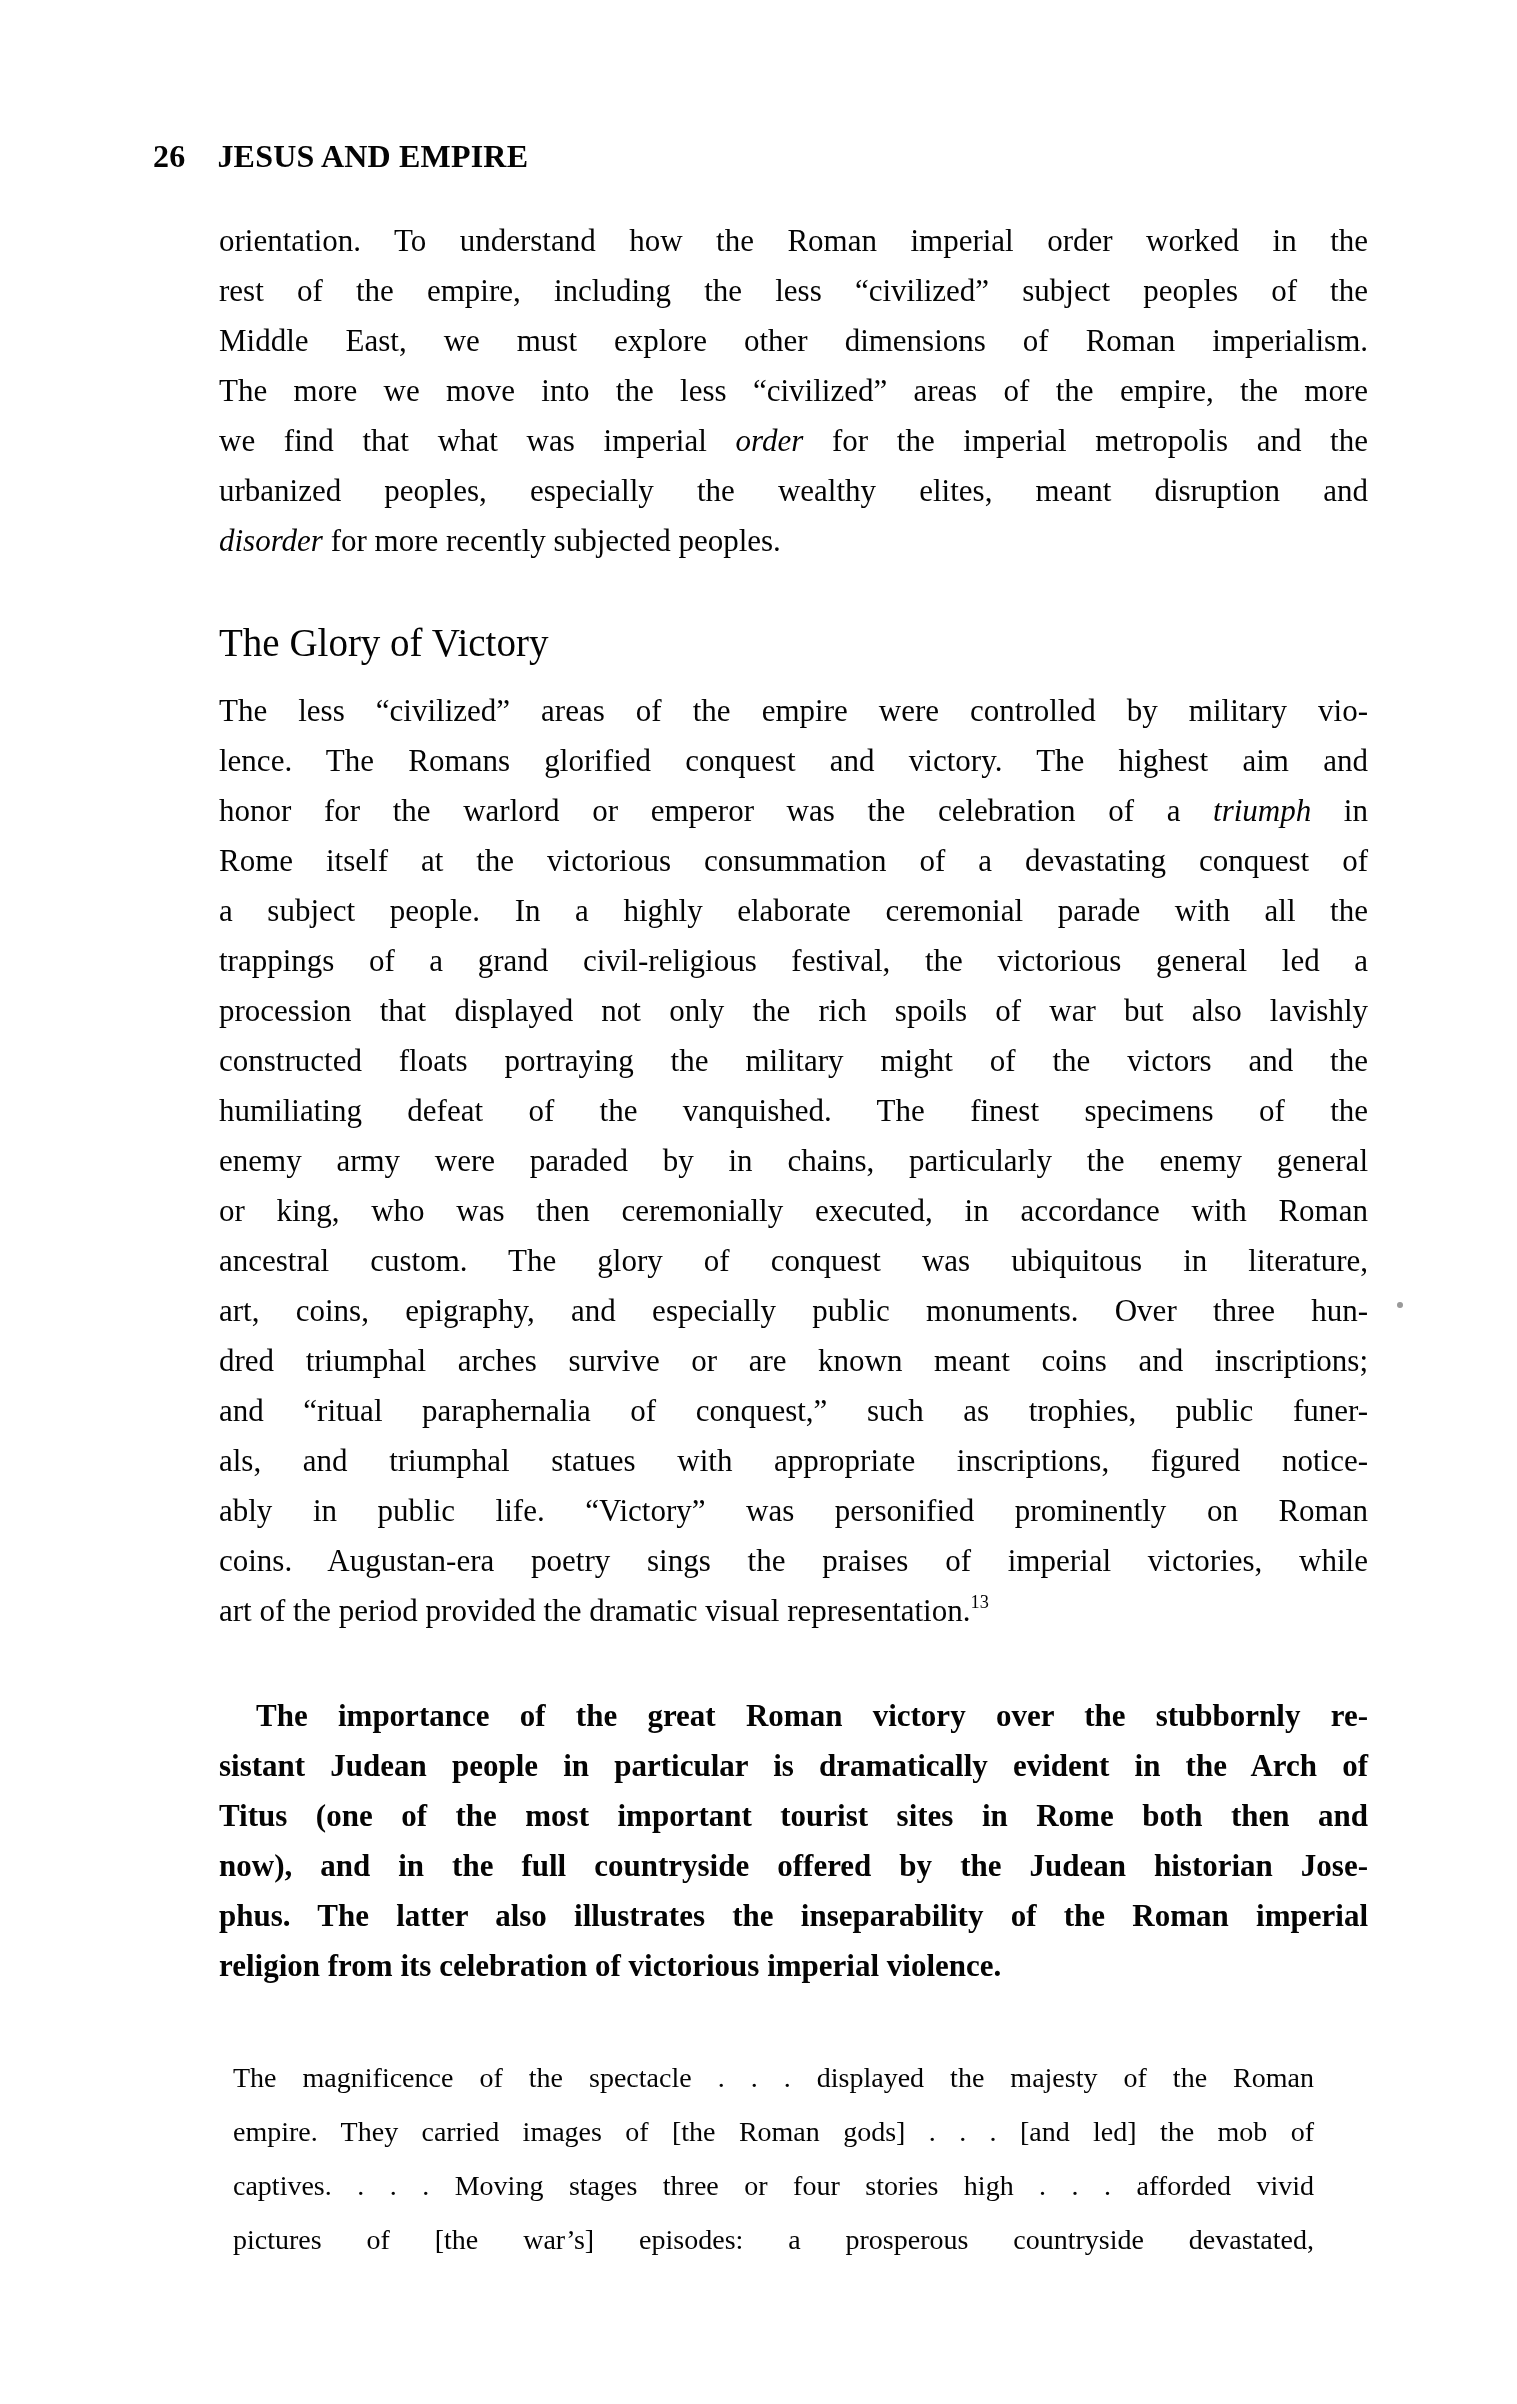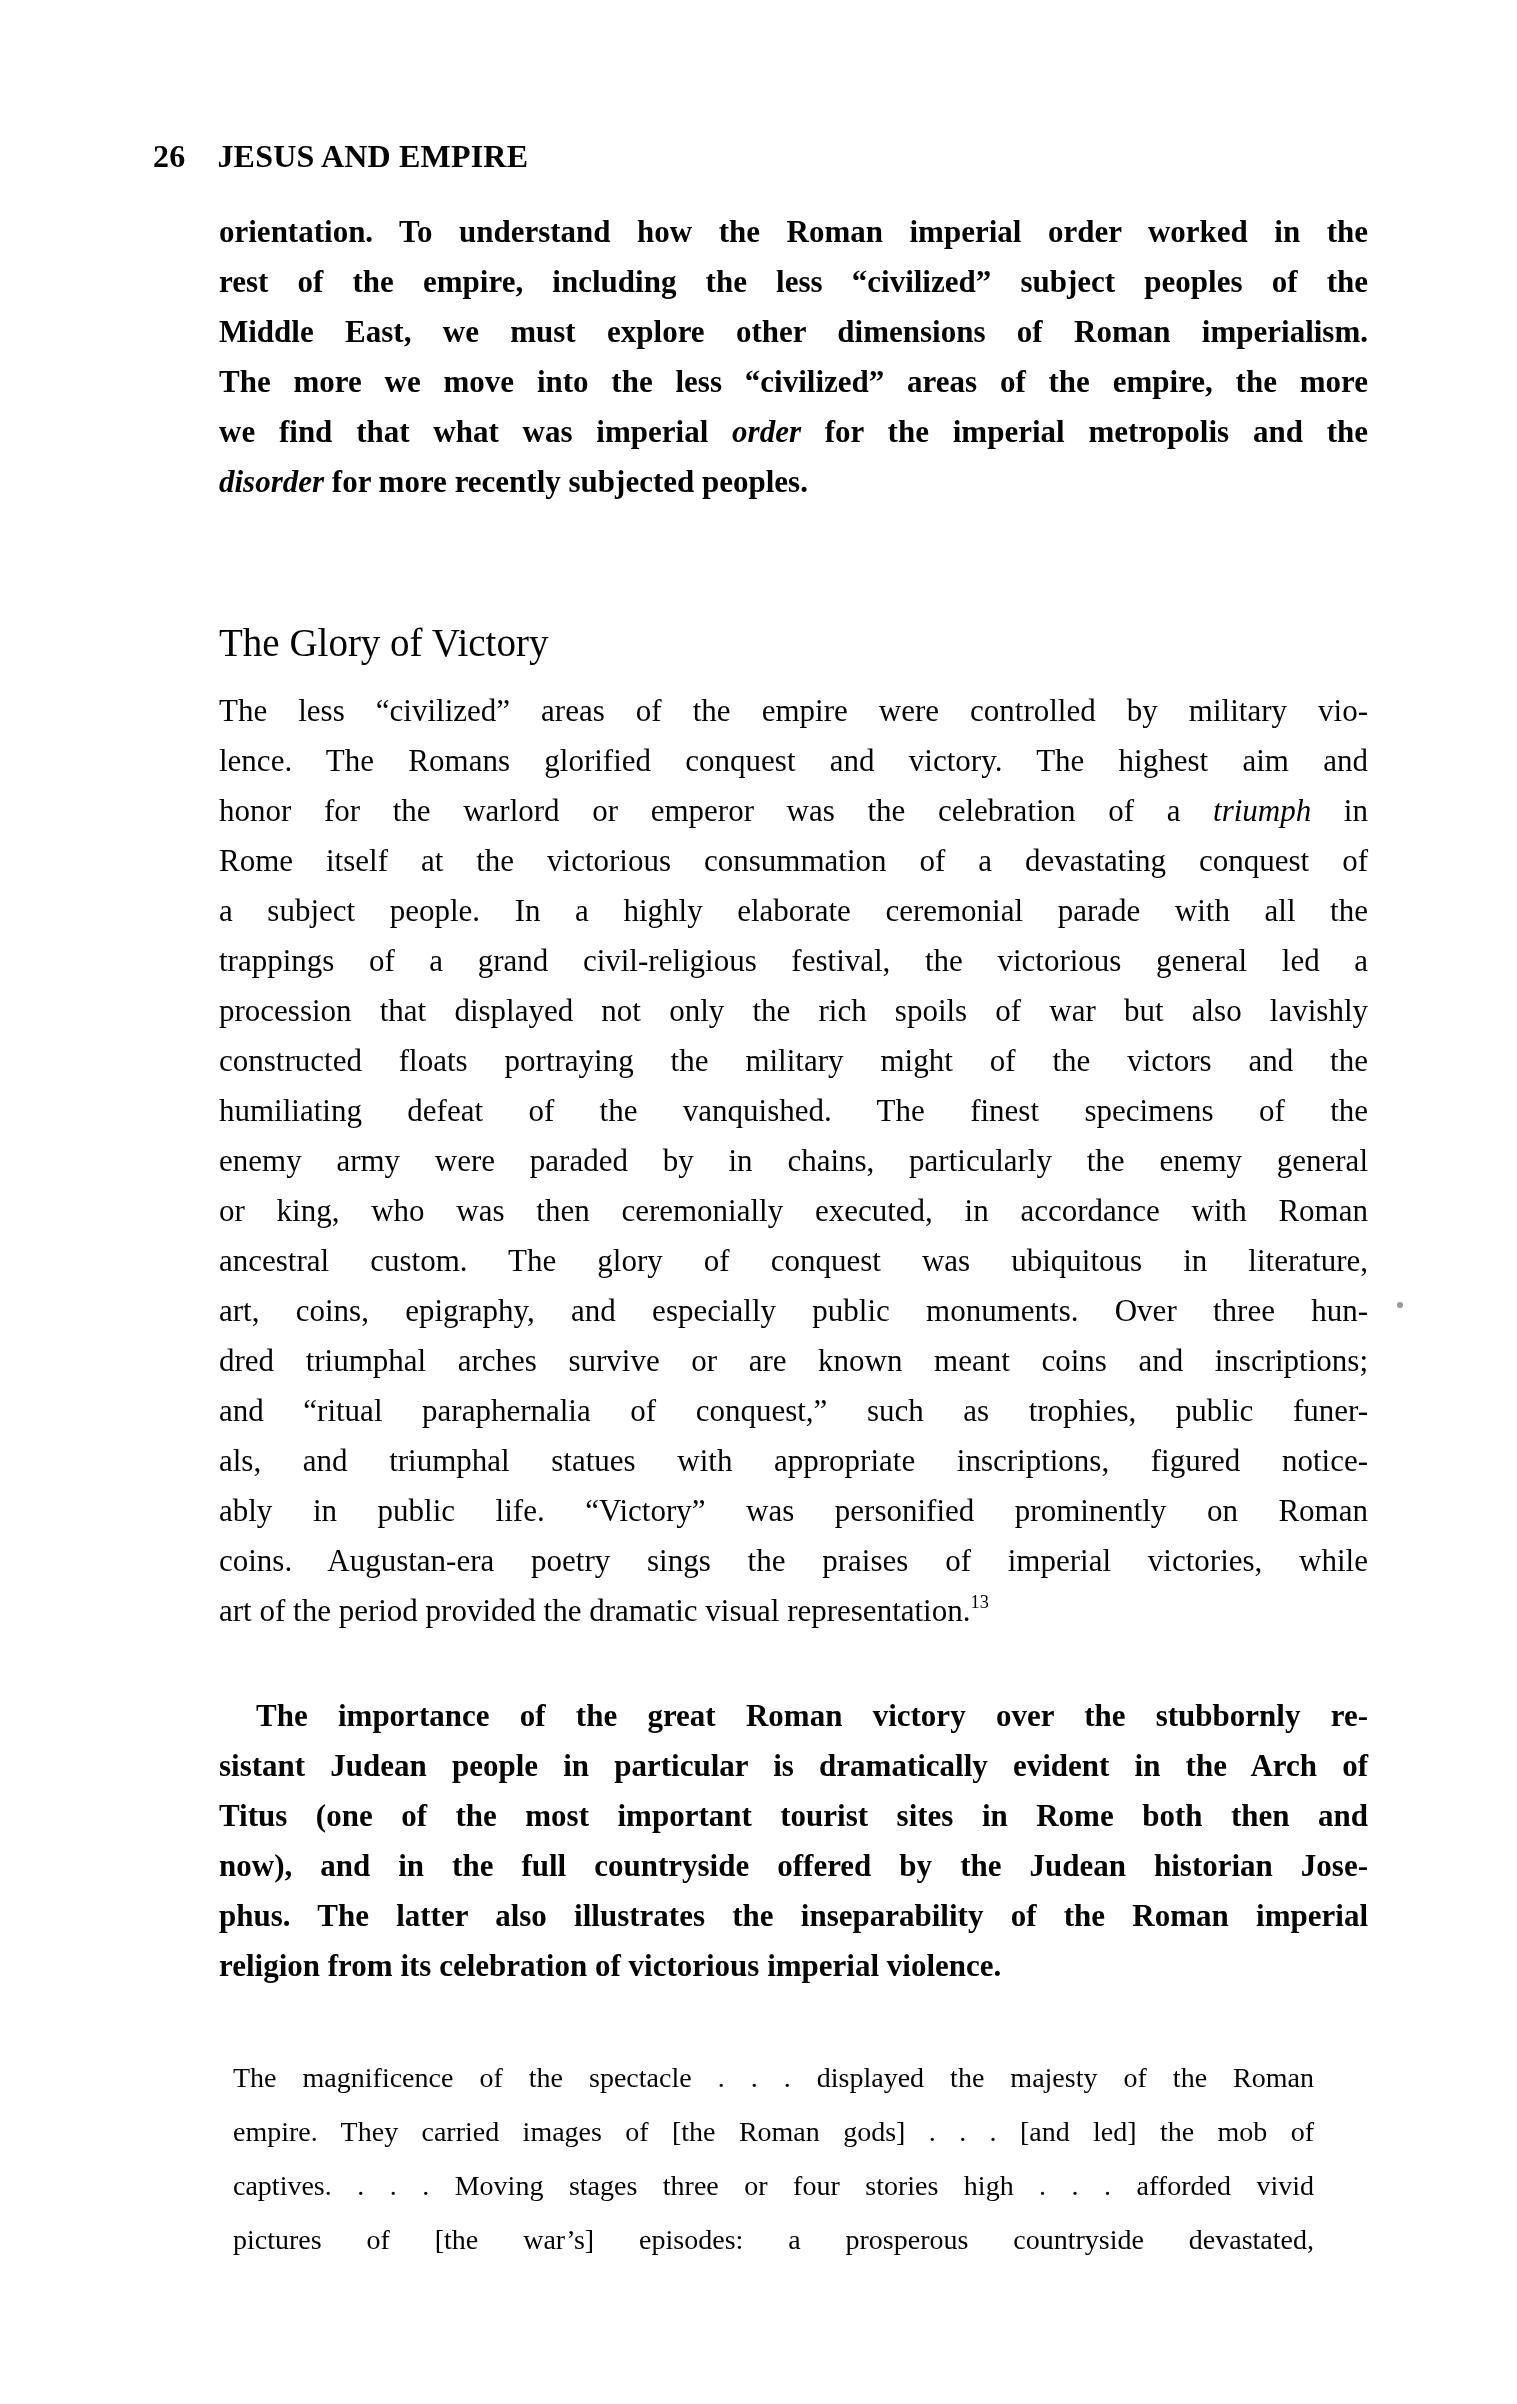--- a/index.html
+++ b/index.html
@@ -39,21 +39,21 @@
   }
   .heading {
     position: absolute;
     left: 179px;
     top: 620px;
     font-size: 39px;
     font-weight: normal;
     line-height: 46px;
     text-align: center;
   }
-  .para1 { top: 207px; font-weight: bold; }
+  .para1 { top: 216px; }
   .para2 { top: 686px; }
   .para3 { top: 1691px; font-weight: bold; }
   .indent { text-indent: 37px; }
   em { font-style: italic; }
   sup.fn {
     font-size: 18.3px;
     vertical-align: baseline;
     position: relative;
     top: -12.6px;
     letter-spacing: 0;
@@ -86,20 +86,21 @@
     <span>26</span>
     <span>JESUS AND EMPIRE</span>
   </div>
 
   <div class="textblock para1">
     <div class="line j">orientation. To understand how the Roman imperial order worked in the</div>
     <div class="line j">rest of the empire, including the less “civilized” subject peoples of the</div>
     <div class="line j">Middle East, we must explore other dimensions of Roman imperialism.</div>
     <div class="line j">The more we move into the less “civilized” areas of the empire, the more</div>
     <div class="line j"><span>we find that what was imperial </span><em>order</em><span> for the imperial metropolis and the</span></div>
+    <div class="line j">urbanized peoples, especially the wealthy elites, meant disruption and</div>
     <div class="line"><em>disorder</em><span> for more recently subjected peoples.</span></div>
   </div>
 
   <div class="heading">The Glory of Victory</div>
 
   <div class="textblock para2">
     <div class="line j">The less “civilized” areas of the empire were controlled by military vio-</div>
     <div class="line j">lence. The Romans glorified conquest and victory. The highest aim and</div>
     <div class="line j"><span>honor for the warlord or emperor was the celebration of a </span><em>triumph</em><span> in</span></div>
     <div class="line j">Rome itself at the victorious consummation of a devastating conquest of</div>

